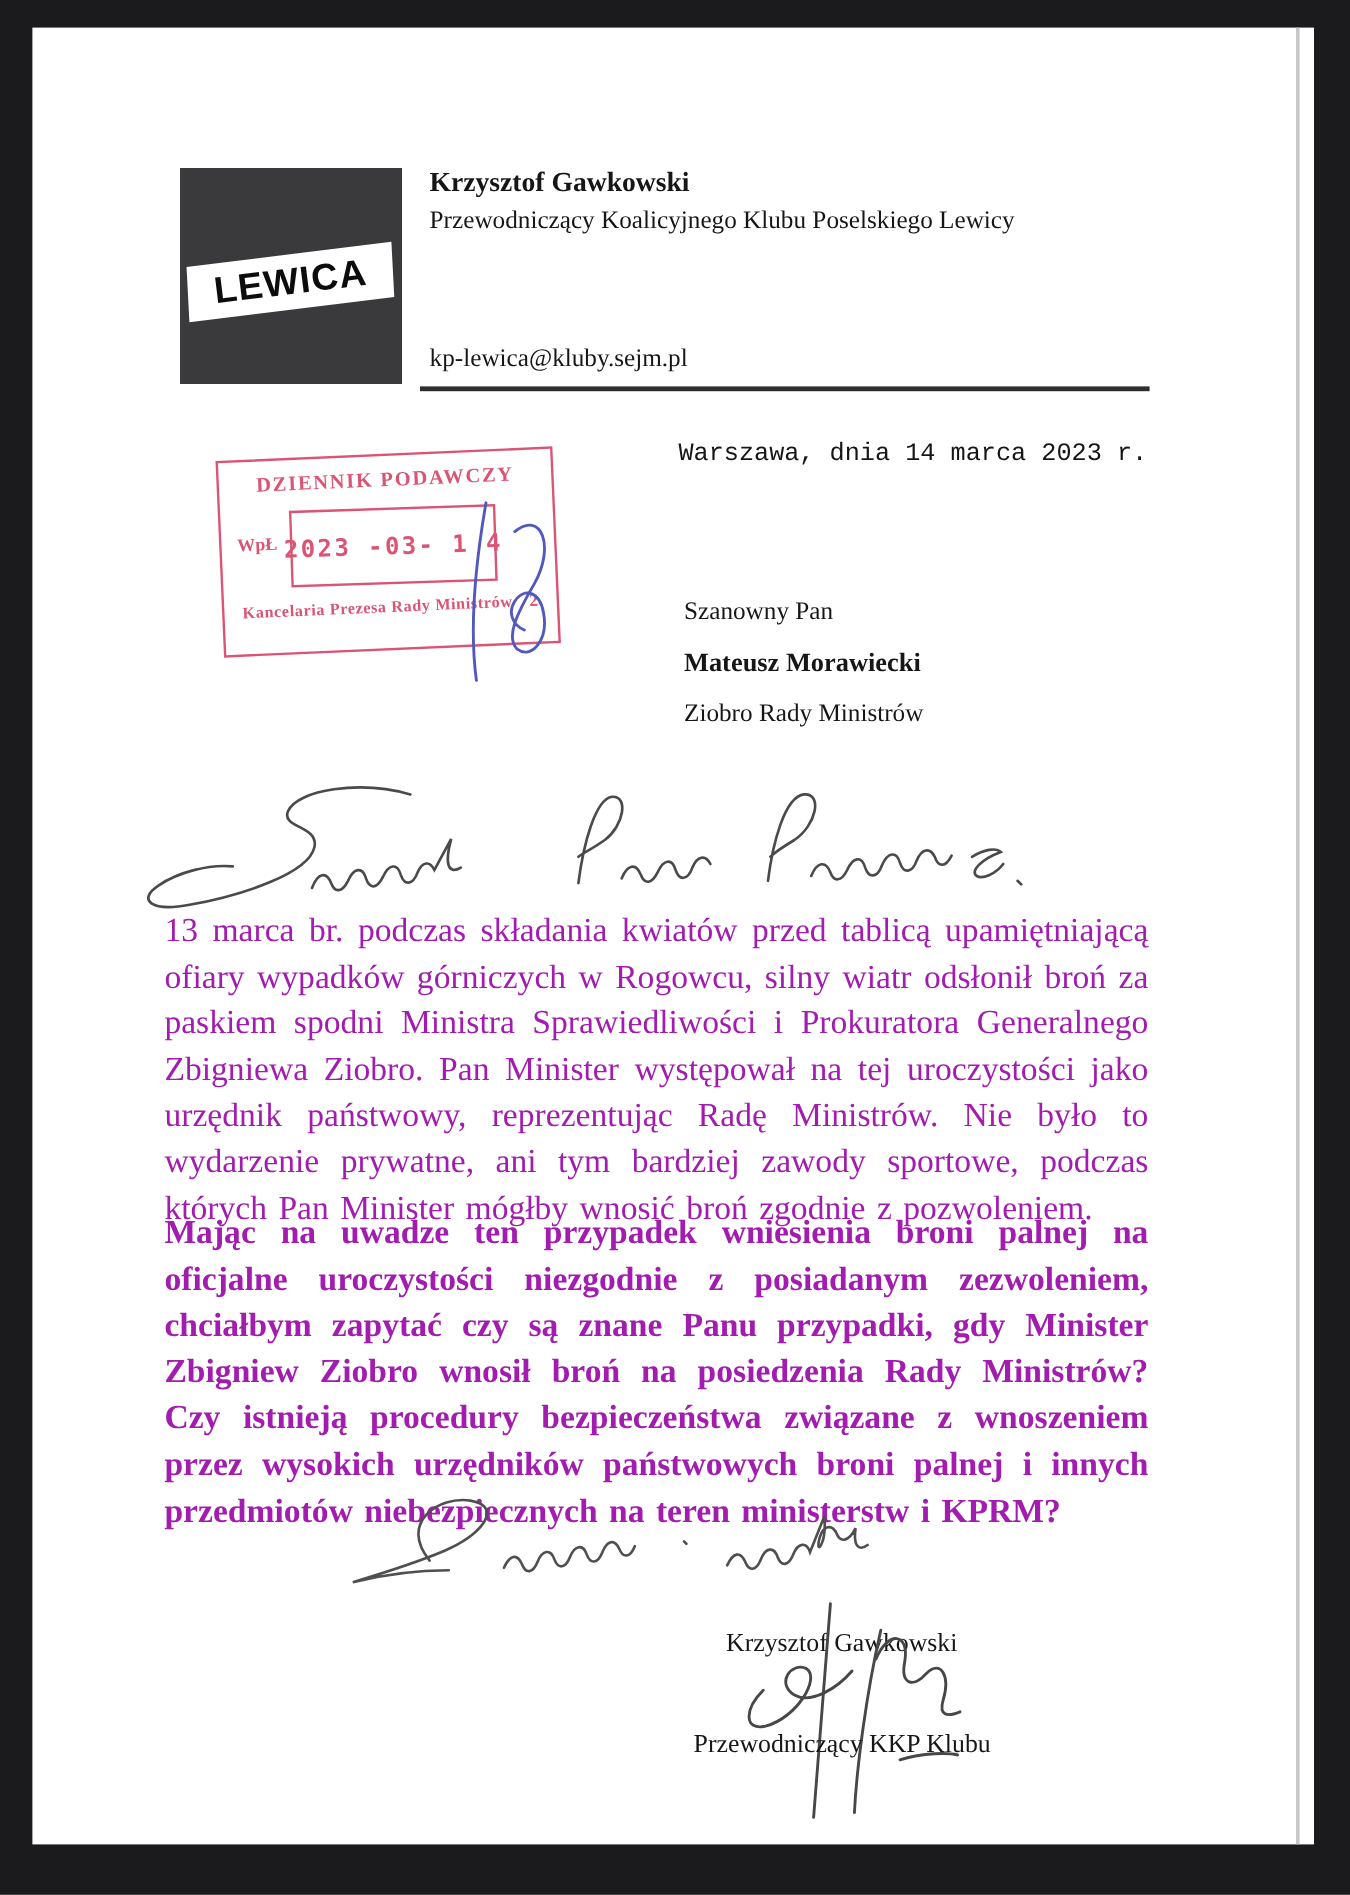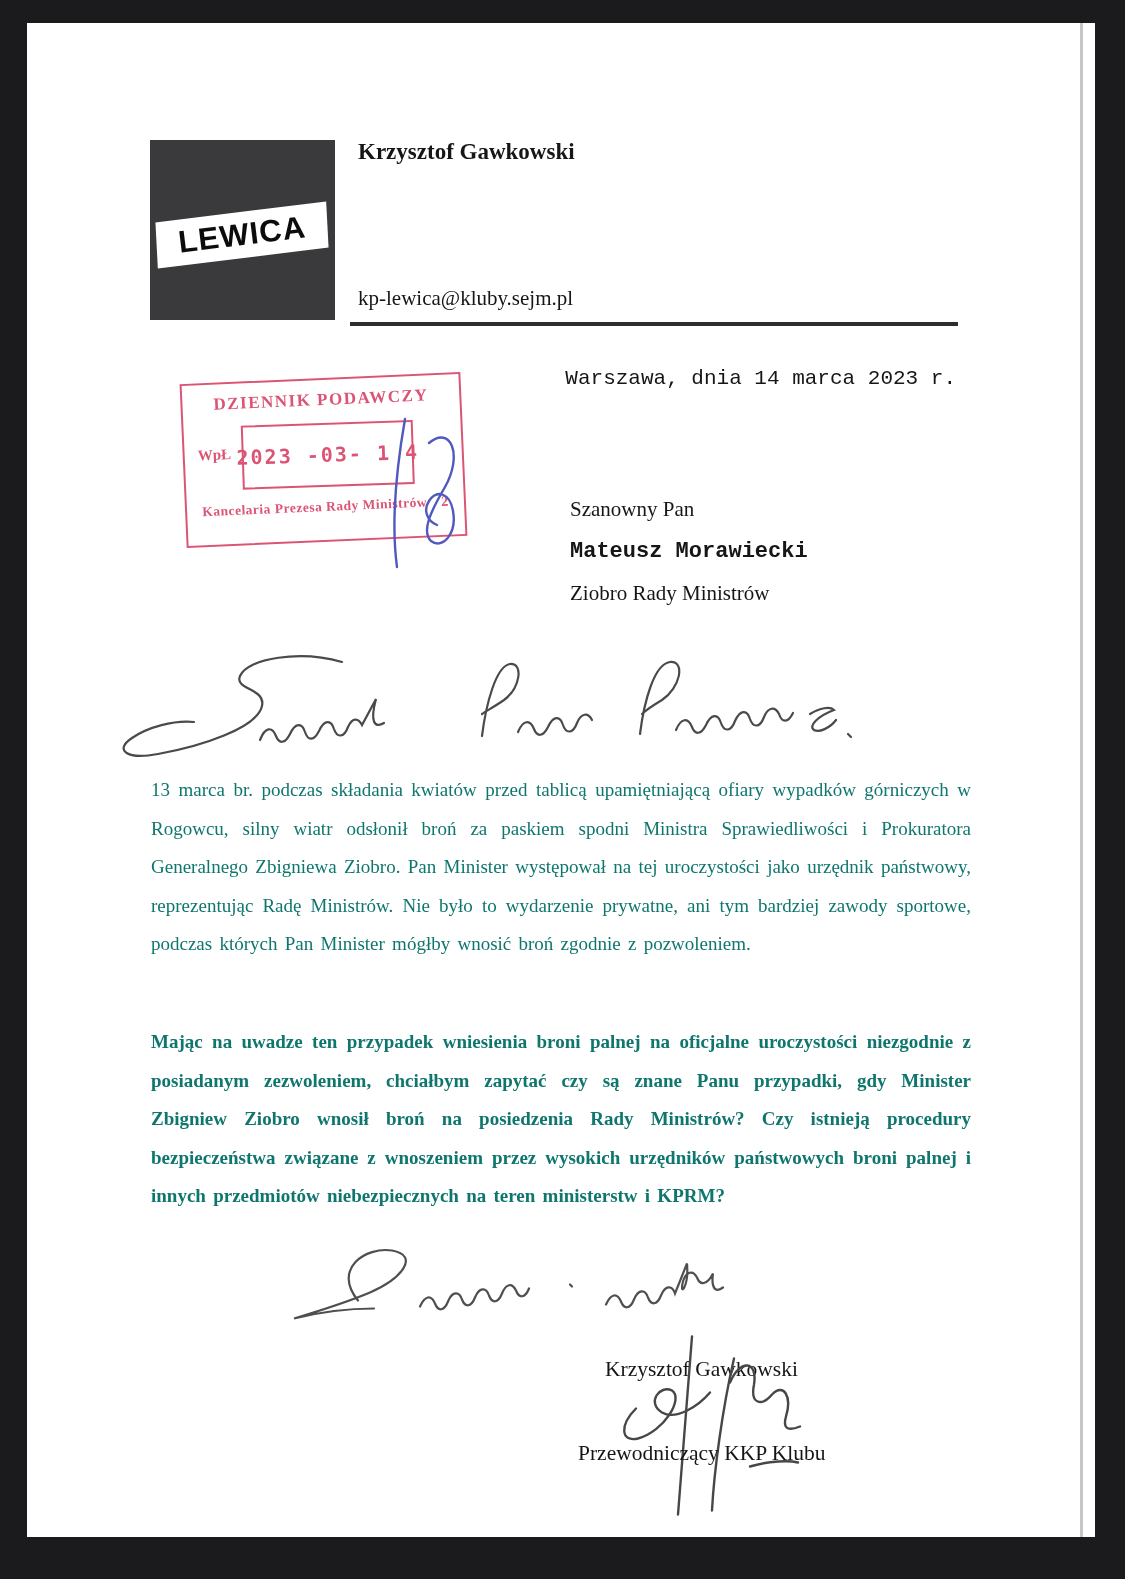--- a/index.html
+++ b/index.html
@@ -69,46 +69,47 @@
   .stamp-num{margin-left:14px;font-size:14.5px;}
   
   svg.hand{position:absolute;overflow:visible;}
   .paraphe{left:338px;top:392px;width:110px;height:155px;}
   .hand-salutation{left:83px;top:629px;width:745px;height:108px;}
   .hand-closing{left:243px;top:1218px;width:520px;height:98px;}
   .signature{left:573px;top:1308px;width:200px;height:188px;}
   
   .recipient{position:absolute;left:543px;top:474px;font-size:21px;}
   .recipient > div{margin-bottom:17px;}
-  .recipient-name{font-weight:bold;font-size:22px;font-family:Liberation Mono, monospace;}
+  .recipient-name{font-weight:bold;font-size:22px;}
   
   .para{
-    position:absolute;left:110px;width:820px;margin:14px;
-    font-size:19px;line-height:38.6px;text-align:justify;
-    word-spacing:2.5px;color:#0f766e;
+    position:absolute;left:110px;width:820px;margin:0;
+    font-size:28px;line-height:38.6px;text-align:justify;
+    word-spacing:2.5px;color:#a21caf;
   }
   .p1{top:734px;}
   .p2{top:986px;font-weight:bold;}
   
   .signer-name{position:absolute;left:578px;top:1334px;font-size:21.5px;}
   .signer-title{position:absolute;left:551px;top:1418px;font-size:21.5px;}
 </style>
 </head>
 <body>
 
 <div class="canvas">
   <div class="page">
 
     <div class="logo">
       <div class="logo-band">
         <span class="logo-text">LEWICA</span>
       </div>
     </div>
 
     <div class="sender-name">Krzysztof Gawkowski</div>
+    <div class="sender-role">Przewodniczący Koalicyjnego Klubu Poselskiego Lewicy</div>
     <div class="sender-email">kp-lewica@kluby.sejm.pl</div>
     <div class="header-rule"></div>
 
     <div class="date-line">Warszawa, dnia 14 marca 2023 r.</div>
 
     <div class="stamp">
       <div class="stamp-title">DZIENNIK PODAWCZY</div>
       <span class="stamp-wpl">WpŁ</span>
       <div class="stamp-datebox">
         <span class="stamp-date">2023 -03- 1 4</span>

